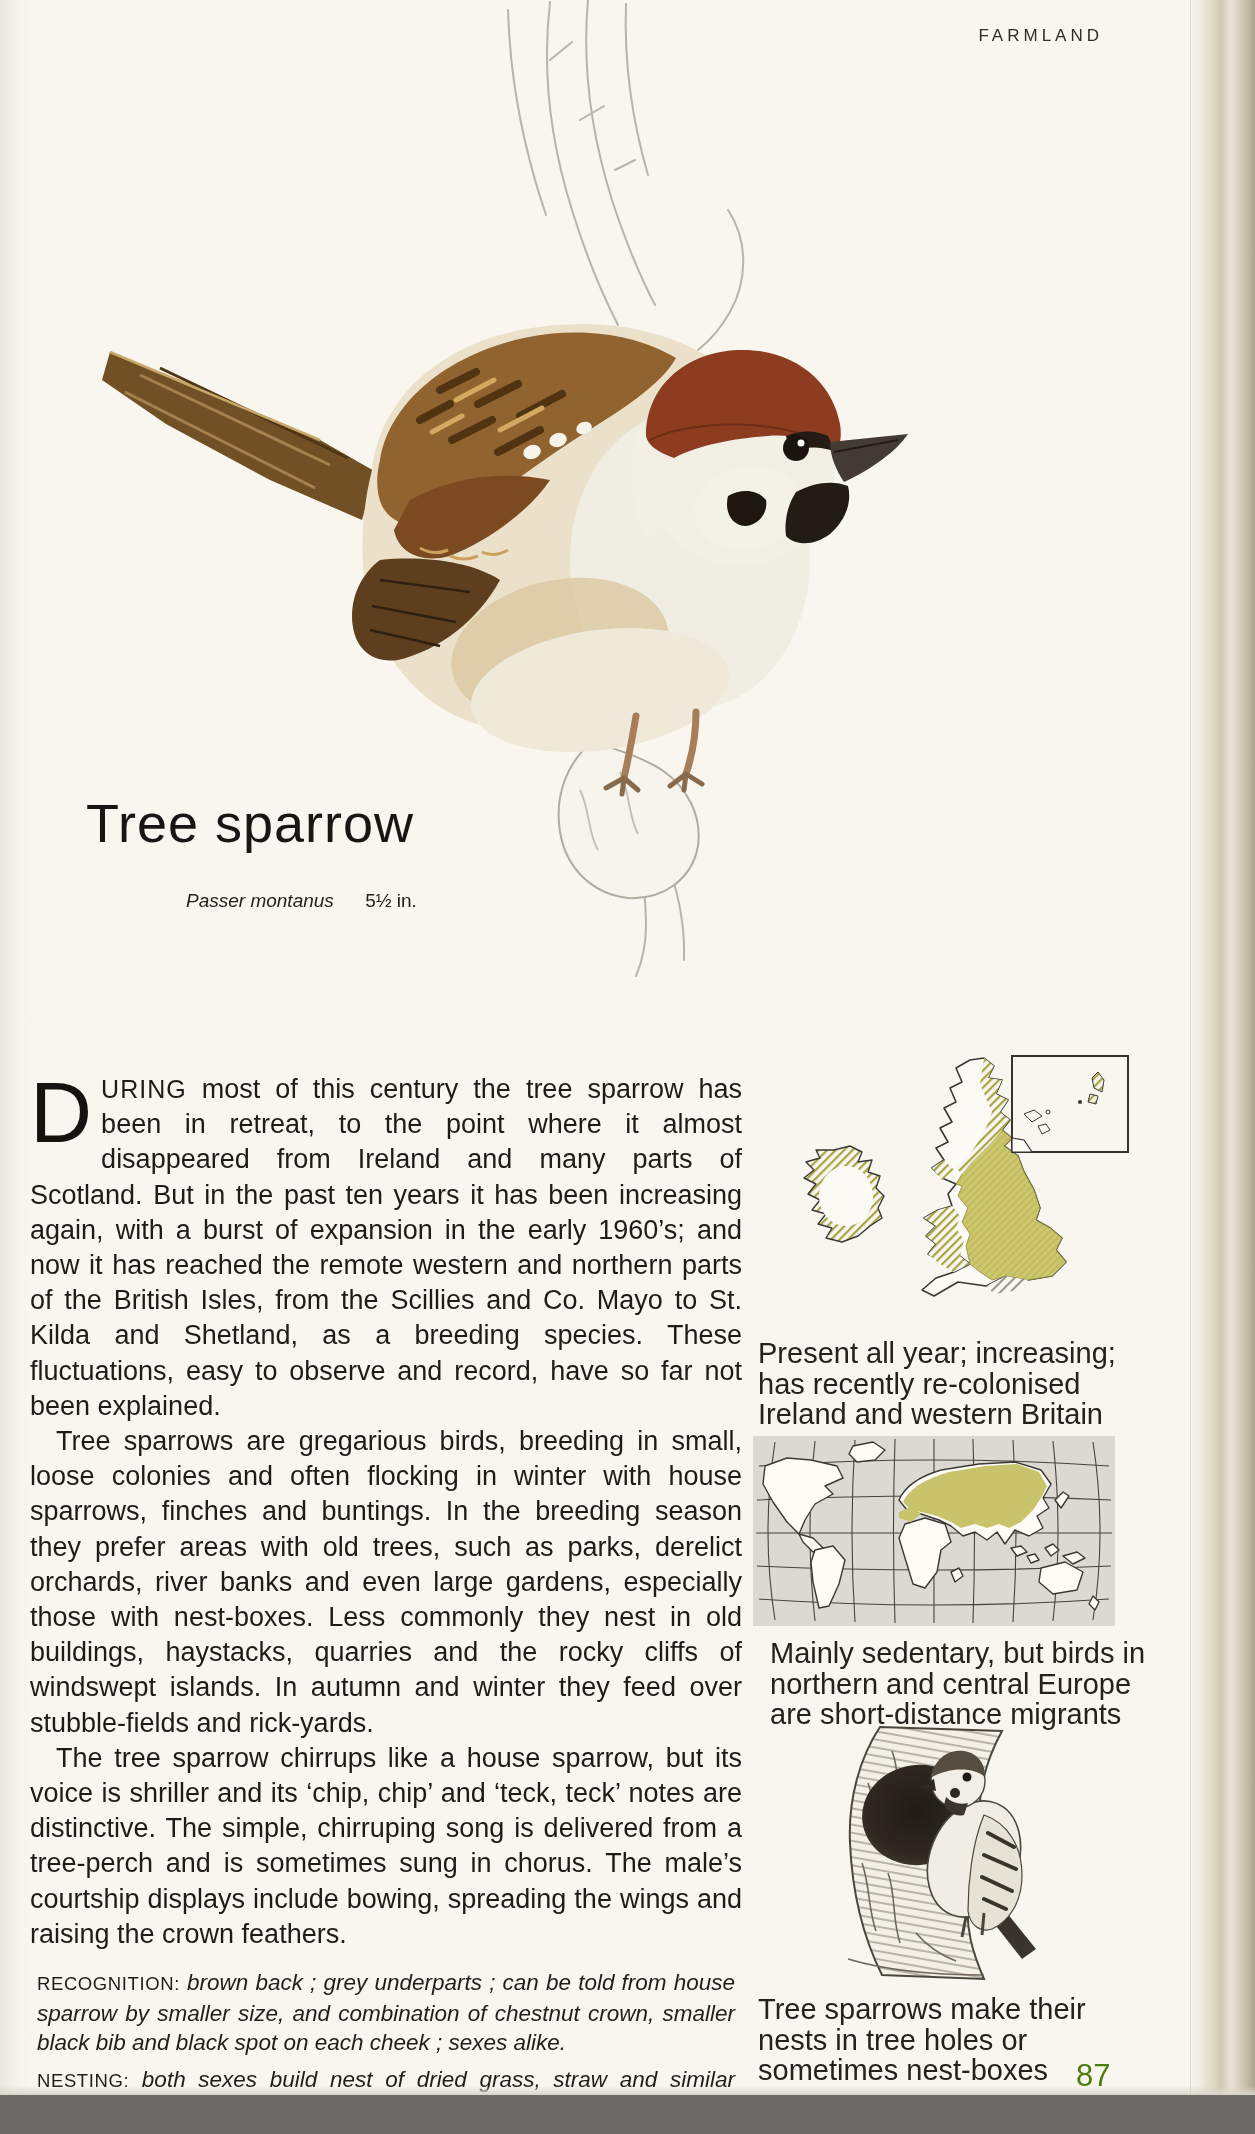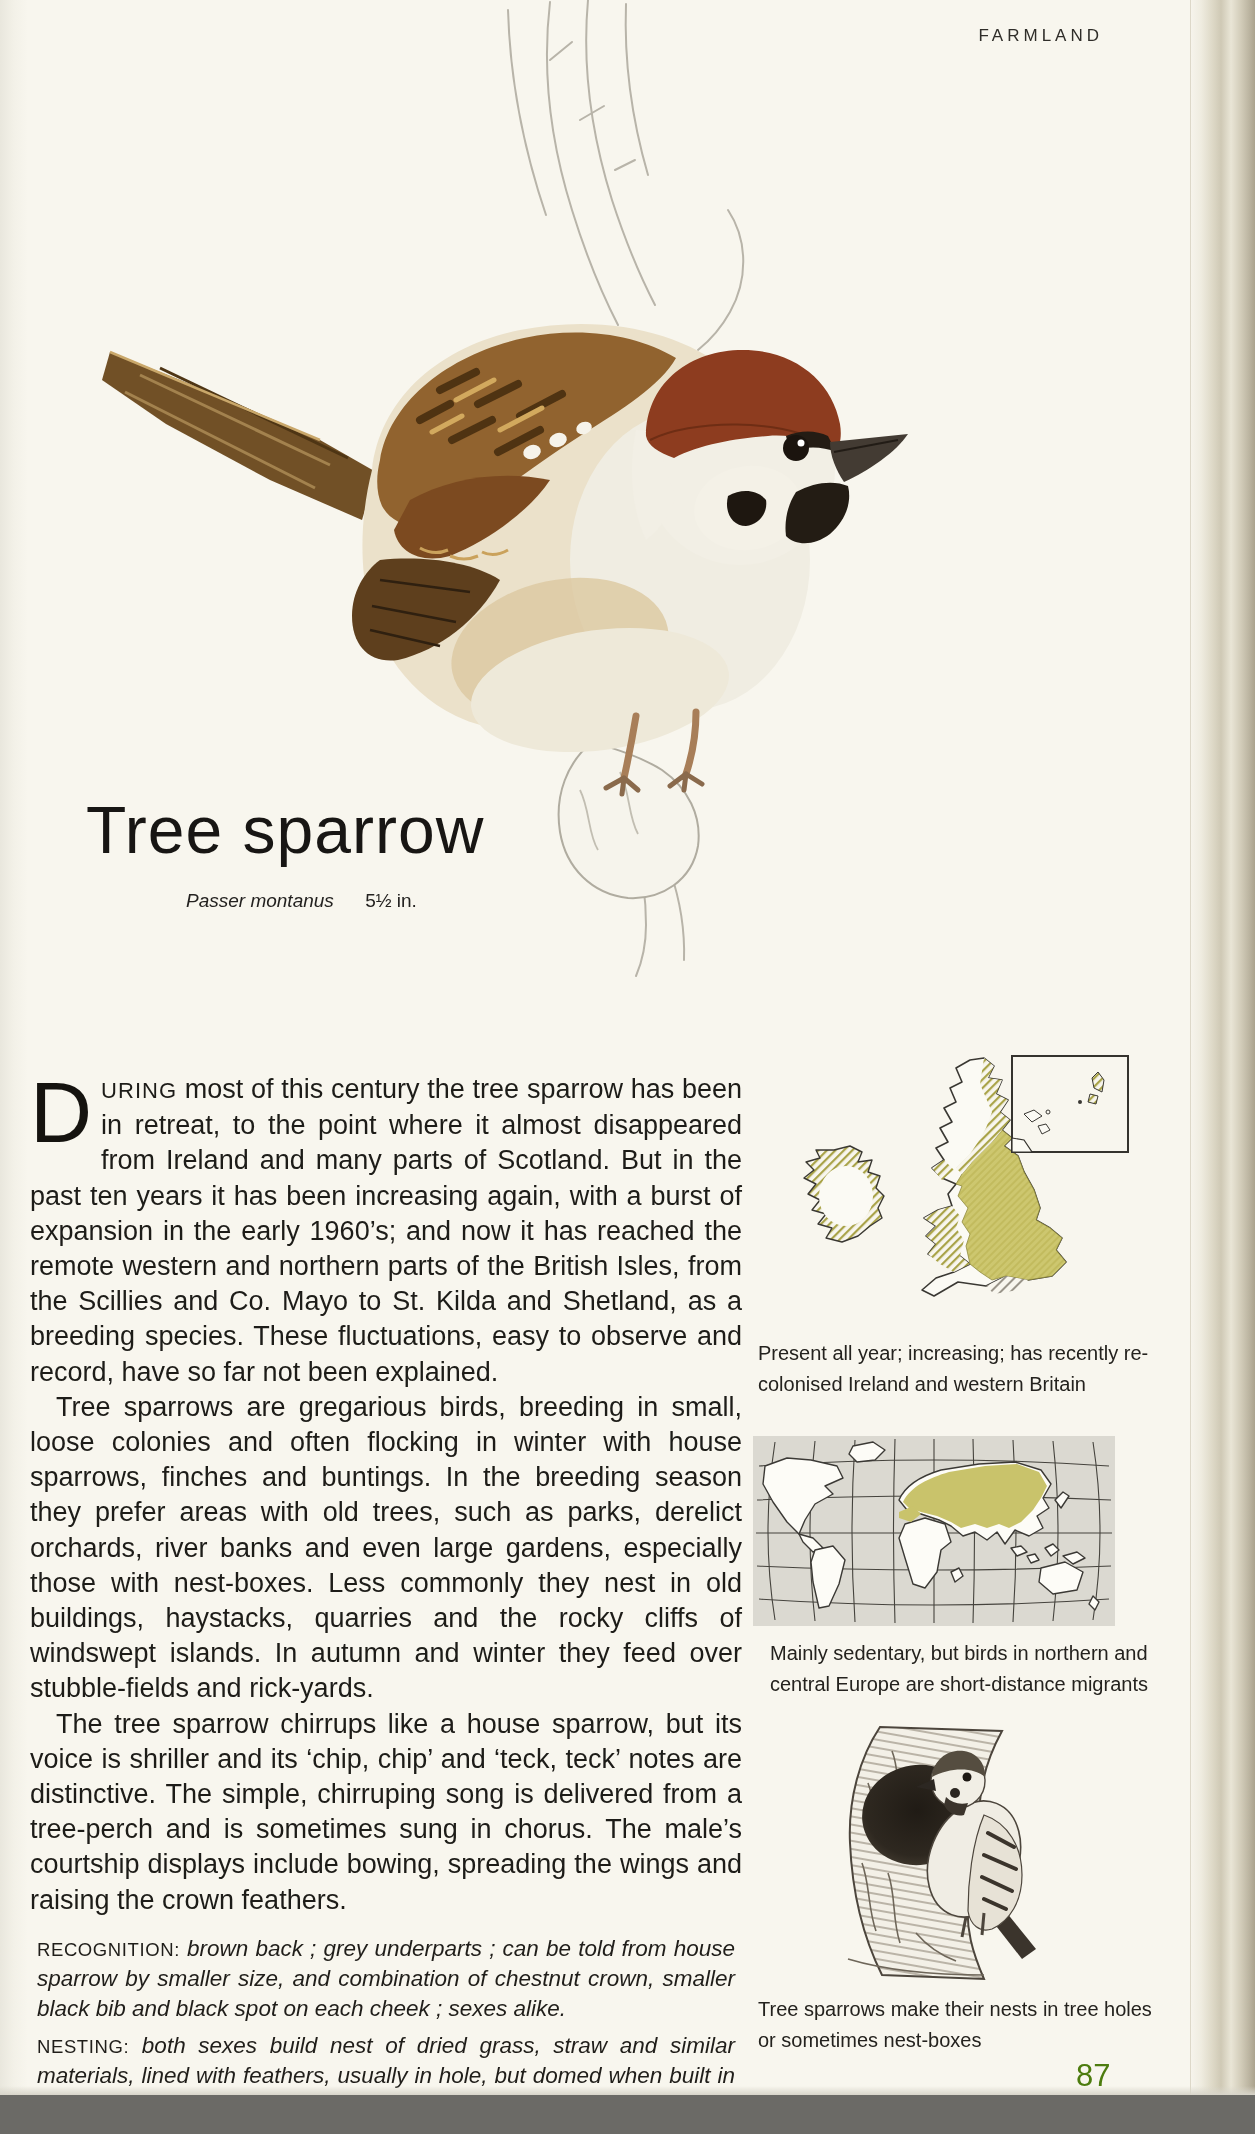--- a/index.html
+++ b/index.html
@@ -10,36 +10,36 @@
   }
   .left-edge{position:absolute;left:0;top:0;width:28px;height:100%;
     background:linear-gradient(90deg,#e9e7dd 0,#f3f1e8 14px,#f8f6ee 28px);}
   .right-edge{position:absolute;right:0;top:0;width:64px;height:100%;
     border-left:1px solid #ddd8c9;
     background:linear-gradient(90deg,#f6f4ec 0,#efece0 10px,#ddd8c6 22px,#cfc9b5 30px,#e9e5d6 40px,#d2ccb9 50px,#bcb5a1 58px,#aaa28d 64px);}
   .bottom-edge{position:absolute;left:0;bottom:0;width:100%;height:9px;
     background:linear-gradient(180deg,rgba(0,0,0,0),#d8d5ca);}
   .header{position:absolute;top:26px;right:152px;font-size:17px;letter-spacing:4px;color:#2f2d29;}
   .illus{position:absolute;left:80px;top:0;width:880px;height:980px;}
-  .title{position:absolute;left:86px;top:792px;font-size:66px;letter-spacing:1px;color:#181614;}
+  .title{position:absolute;left:86px;top:792px;font-size:54px;letter-spacing:1px;color:#181614;}
   .subtitle{position:absolute;left:186px;top:890px;font-size:19px;color:#242220;text-align:right;}
   .subtitle .sci{font-style:italic;}
   .subtitle .sz{margin-left:26px;font-style:normal;}
   .bodycol{position:absolute;left:30px;top:1072px;width:712px;}
   .bodycol p{margin:0;font-size:27px;line-height:35.2px;text-align:justify;color:#1d1c18;}
   .bodycol p.ind{text-indent:26px;}
   .dropcap{float:left;font-size:86px;line-height:.76;padding:8px 9px 0 0;color:#15130f;}
-  .smallcaps{font-size:22px;letter-spacing:1px;}
+  .smallcaps{font-size:25px;letter-spacing:1px;}
   .facts{margin-top:16px;}
   .facts p{margin:7px;font-size:22.5px;line-height:29.6px;text-align:justify;font-style:italic;color:#201e1a;}
   .facts .lbl{font-style:normal;font-size:18.5px;letter-spacing:.6px;}
   .ukmap{position:absolute;left:756px;top:1050px;width:386px;height:282px;}
   .worldmap{position:absolute;left:753px;top:1436px;width:362px;height:190px;}
   .nestillus{position:absolute;left:788px;top:1723px;width:302px;height:268px;}
-  .cap{position:absolute;font-size:20px;line-height:30.5px;color:#24221e;width:398px;}
+  .cap{position:absolute;font-size:29px;line-height:30.5px;color:#24221e;width:398px;}
   .cap1{left:758px;top:1338px;}
   .cap2{left:770px;top:1638px;}
   .cap3{left:758px;top:1994px;}
   .pagenum{position:absolute;left:1076px;top:2058px;font-size:31px;color:#4d7c0f;}
 </style>
 </head>
 <body>
 
 <div class="page">
   <div class="left-edge"></div>

